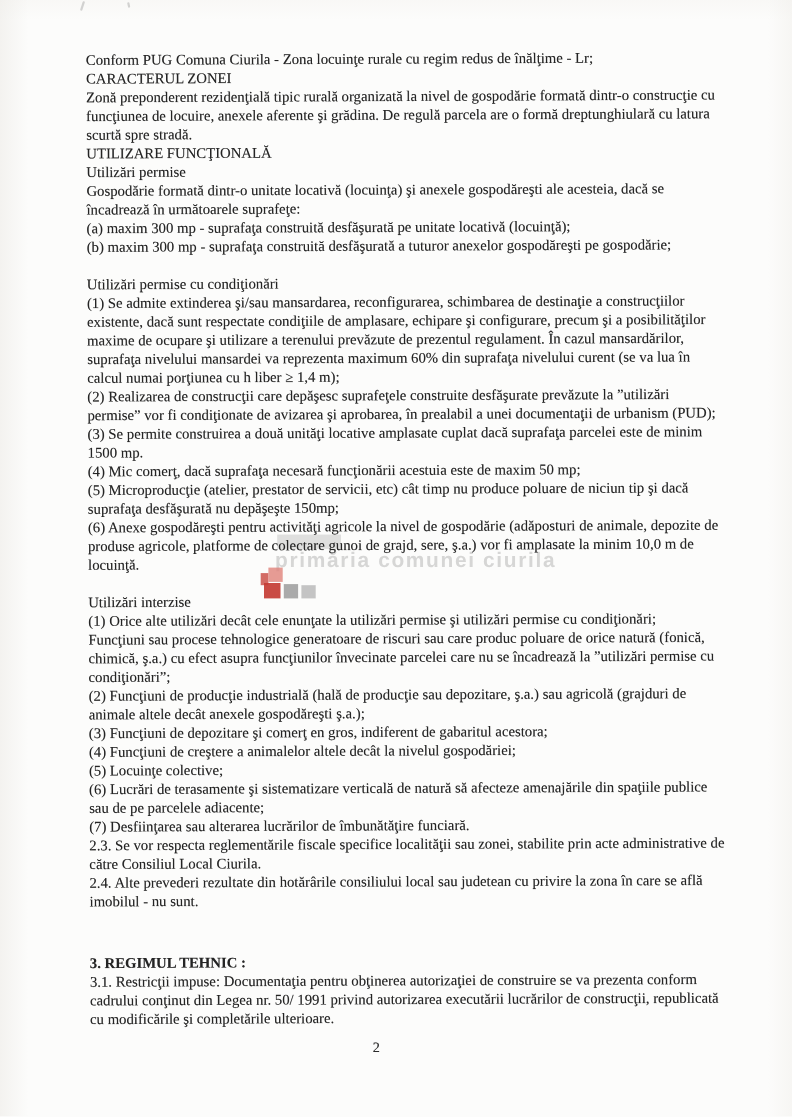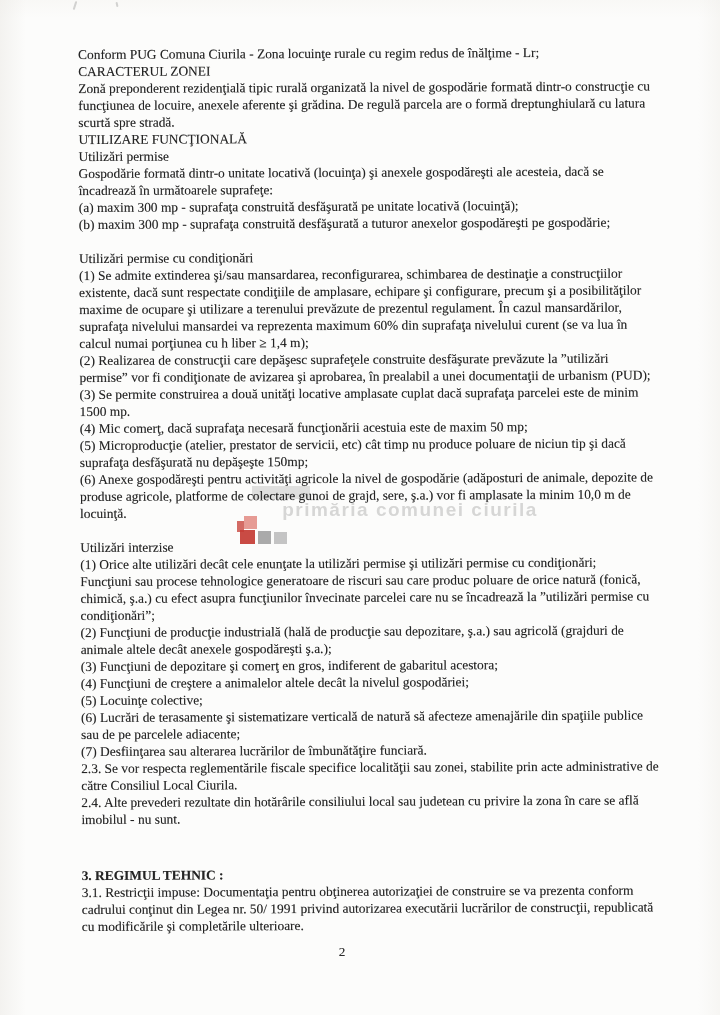--- a/index.html
+++ b/index.html
@@ -30,21 +30,21 @@
   
   .speck{position:absolute;background:rgba(120,120,120,.30);border-radius:2px;}
   .speck.s1{left:74px;top:1px;width:2px;height:9px;transform:rotate(18deg);}
   .speck.s2{left:116px;top:2px;width:2px;height:5px;transform:rotate(-12deg);}
   
   .watermark{position:absolute;inset:0;pointer-events:none;}
   .wm-text{
     position:absolute;left:250px;top:499px;width:320px;
     font-family:"Liberation Sans","DejaVu Sans",sans-serif;
     font-size:19px;font-weight:bold;letter-spacing:1.5px;
-    color:rgba(125,125,125,.30);filter:blur(0.7px);white-space:nowrap;text-align:center;
+    color:rgba(125,125,125,.30);filter:blur(0.7px);white-space:nowrap;
   }
   .wm-sq{position:absolute;}
   .wm-graywash{left:252px;top:486px;width:58px;height:13px;background:rgba(175,175,175,.38);}
   .wm-notch{left:237px;top:521px;width:7px;height:11px;background:rgba(200,70,62,.8);}
   .wm-salmon{left:244px;top:516px;width:13px;height:13px;background:rgba(224,130,122,.8);}
   .wm-red{left:240px;top:530px;width:15px;height:14px;background:rgba(196,60,52,.92);}
   .wm-gray1{left:258px;top:531px;width:13px;height:13px;background:rgba(158,158,158,.88);}
   .wm-gray2{left:274px;top:532px;width:13px;height:12px;background:rgba(186,186,186,.85);}
   
   .page-number{

